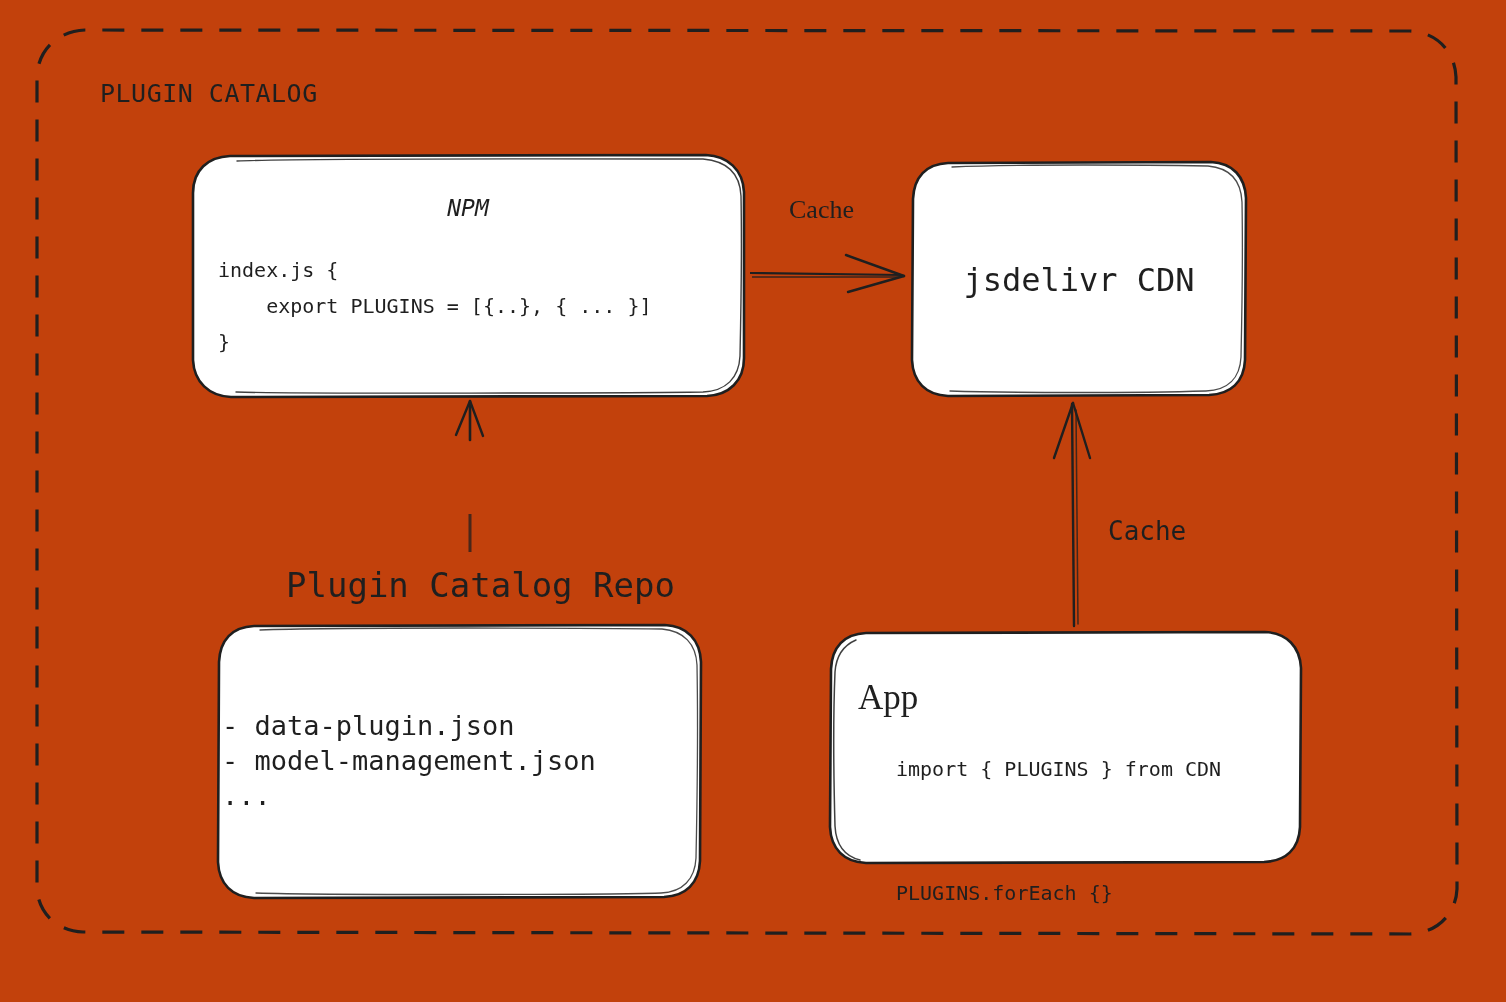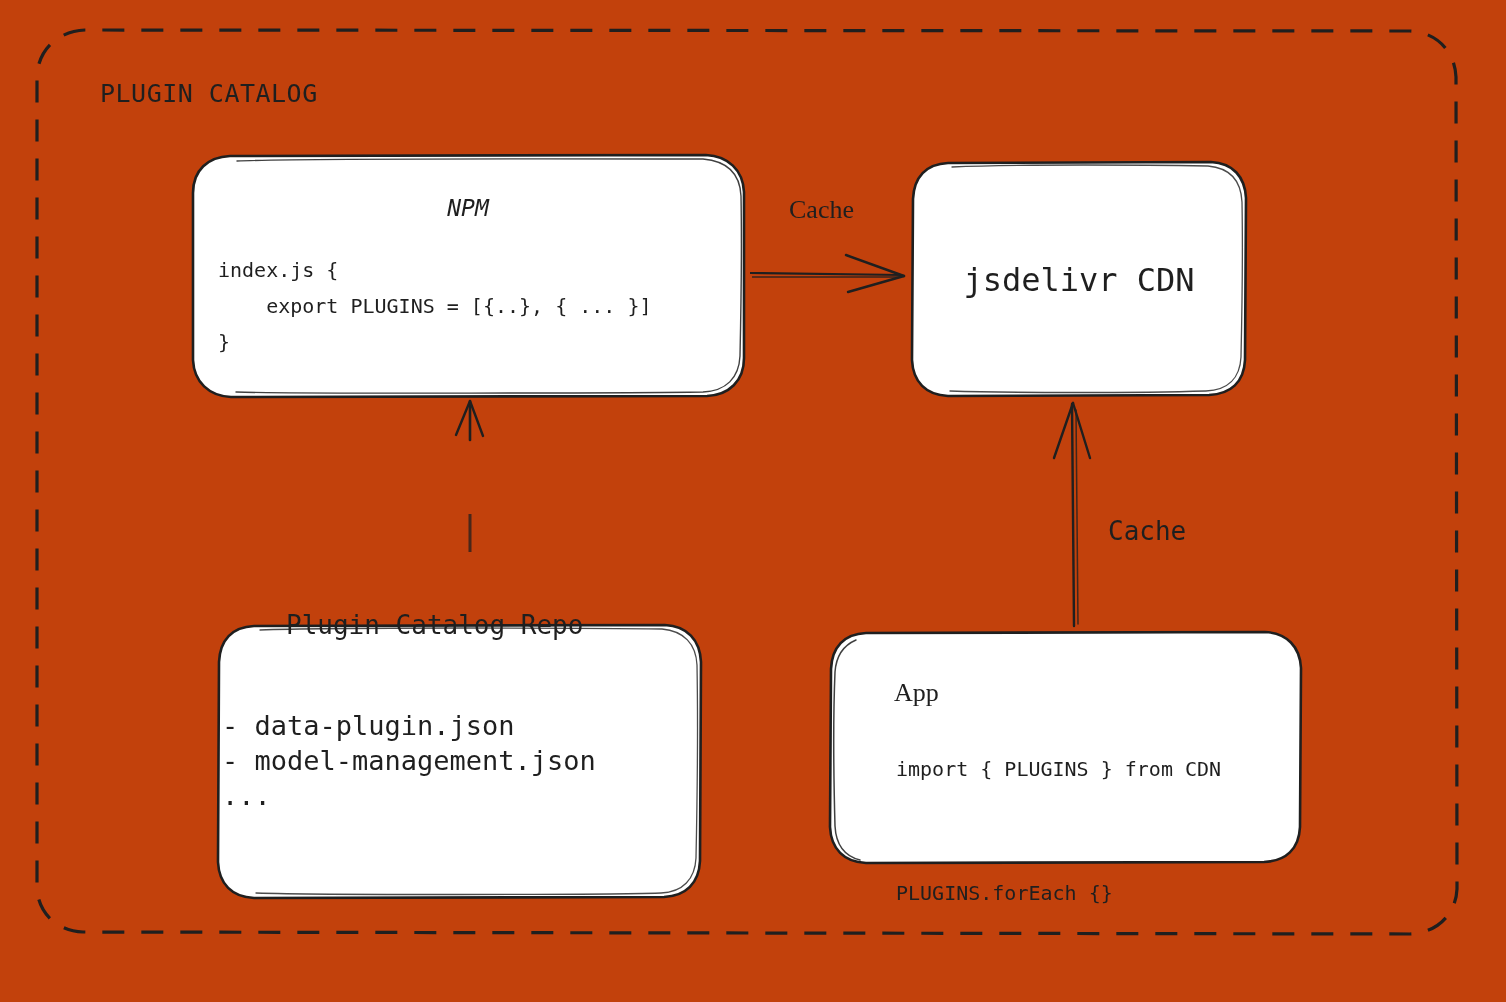--- a/index.html
+++ b/index.html
@@ -83,22 +83,21 @@
     font-size: 26px;
     line-height: 34px;
     text-align: center;
     width: 196px;
   }
 
   
   #repo-label {
     left: 286px;
     top: 568px;
-    font-size: 26px;
-    margin-top: 44px;
+    font-size: 34px;
   }
 
   
   #repo-body {
     left: 222px;
     top: 708px;
     font-size: 27px;
     line-height: 35px;
   }
 
@@ -106,22 +105,21 @@
   #import-label {
     left: 1108px;
     top: 518px;
     font-size: 26px;
   }
 
   
   #app-title {
     left: 858px;
     top: 680px;
-    font-size: 26px;
-    margin-left: 36px;
+    font-size: 35px;
   }
   #app-code {
     left: 896px;
     top: 738px;
     font-size: 20px;
     line-height: 62px;
   }
 </style>
 </head>
 <body>

